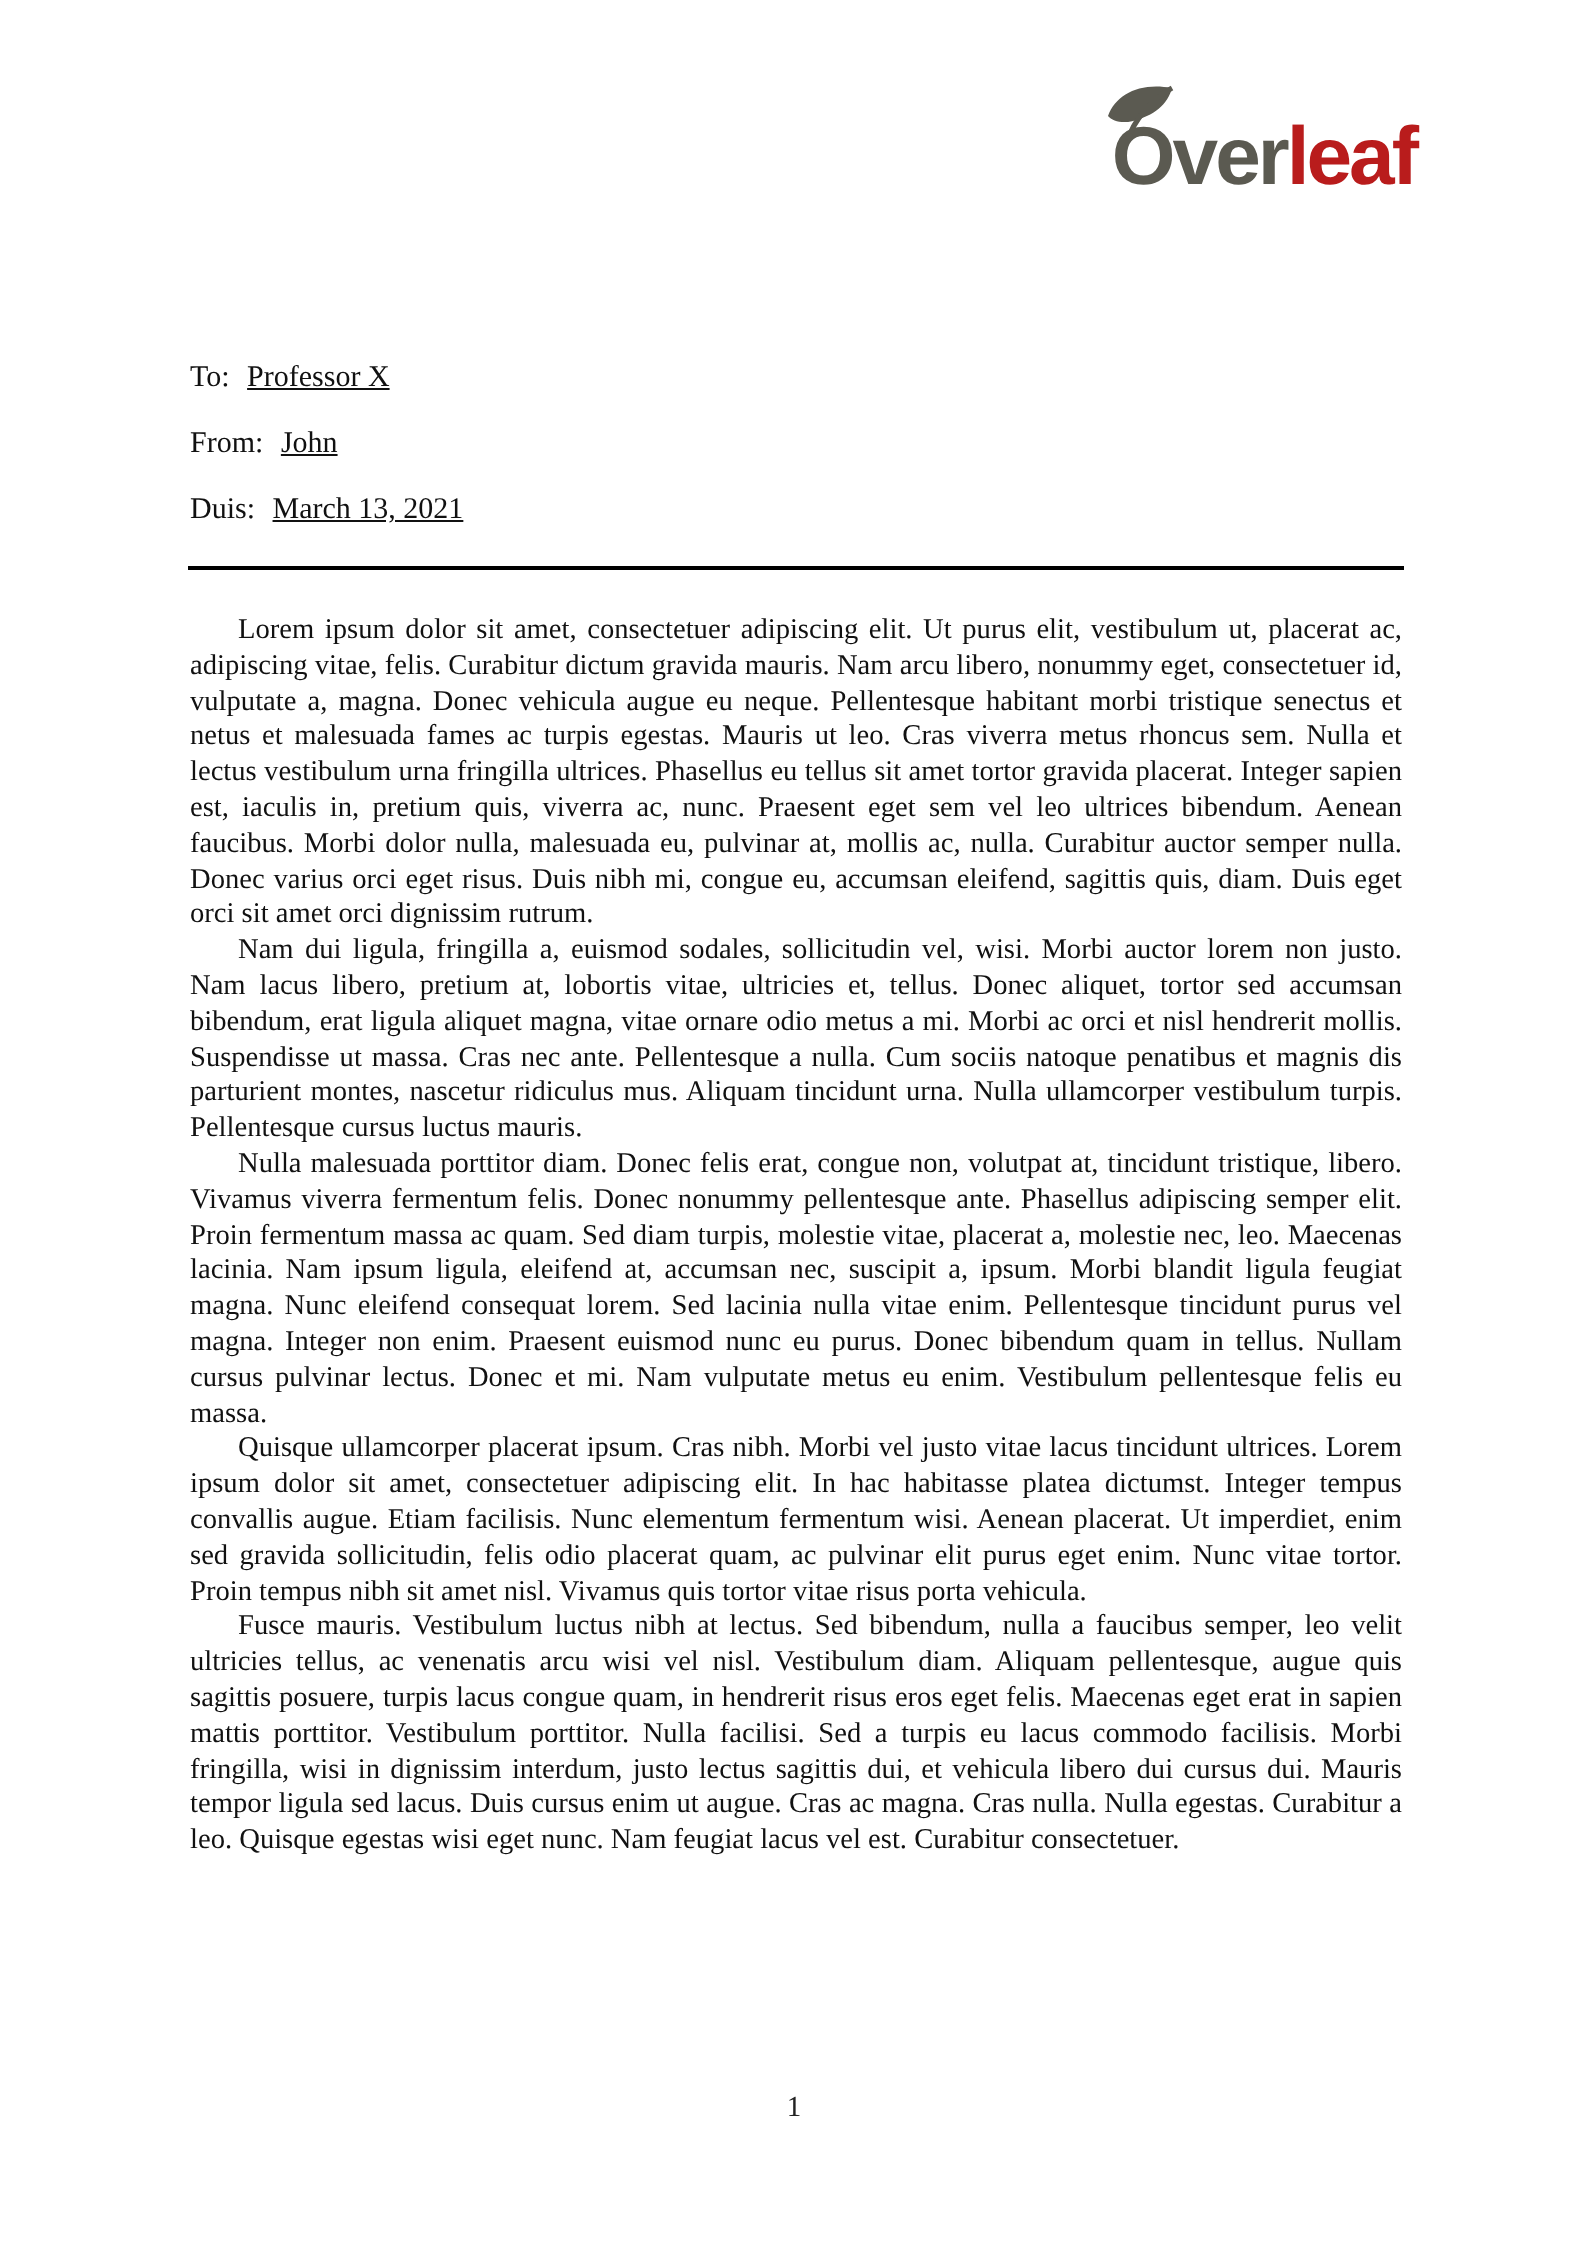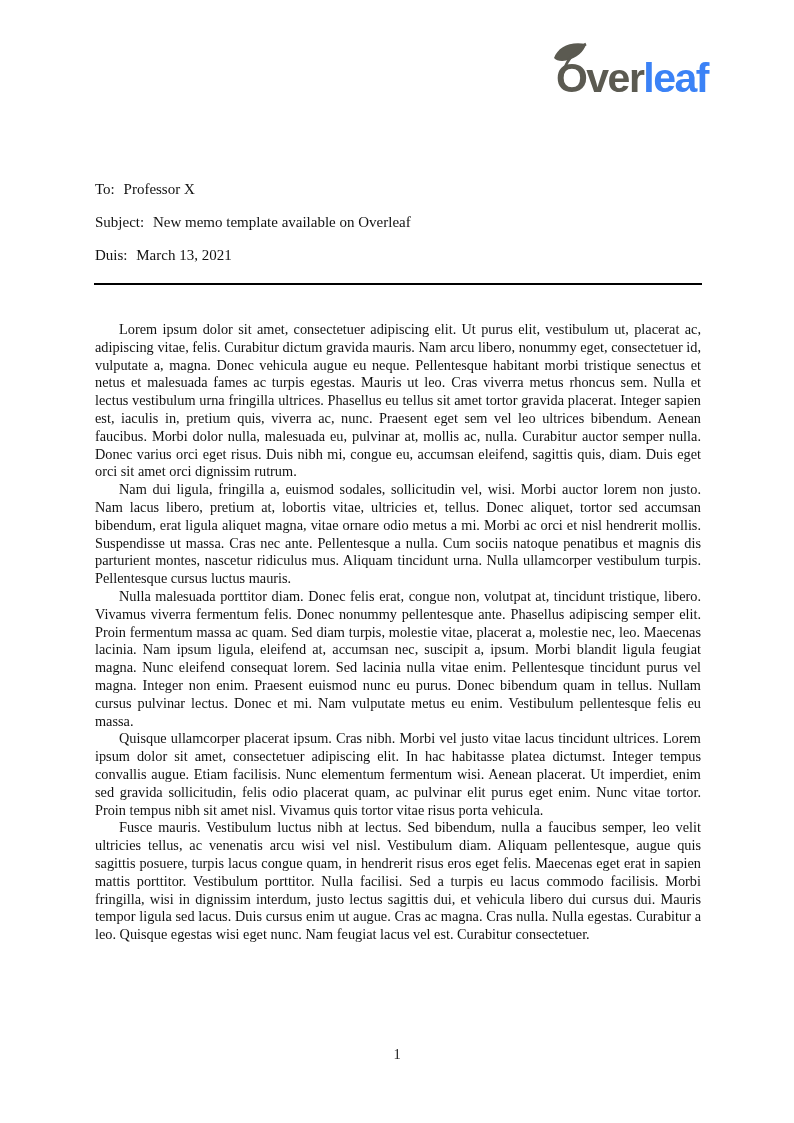--- a/index.html
+++ b/index.html
@@ -18,21 +18,21 @@
     position:absolute;
     top:58px; right:86px;
     font-family:"Liberation Sans", sans-serif;
     font-weight:bold;
     font-size:41px;
     letter-spacing:-1.5px;
     line-height:1;
     white-space:nowrap;
   }
   .logo .gray  { color:#5b5a51; }
-  .logo .green { color:#3b82f6; }
+  .logo .green { color:#b91c1c; }
   .logo .o-wrap { position:relative; display:inline-block; }
   .logo .leafmark {
     position:absolute;
     top:-16px; left:-5px;
     width:38px; height:28px;
     pointer-events:none;
   }
 
   
   .content {
@@ -40,31 +40,31 @@
     left:95px; top:179px;
     width:606px;
   }
 
   .memo-header .field {
     font-size:15px;
     line-height:20px;
     margin-bottom:13px;
   }
   .memo-header .label { font-weight:normal; }
-  .memo-header .value { margin-left:5px; }
+  .memo-header .value { margin-left:5px;text-decoration:underline; }
 
   hr.rule {
     border:none;
     border-top:2px solid #000000;
     width:608px;
     margin:18px 0 0 -1px;
   }
 
   .body-text {
-    margin-top:36px;
+    margin-top:22px;
     font-size:14.3px;
     line-height:17.8px;
     text-align:justify;
   }
   .body-text p {
     margin:0;
     text-indent:24px;
     hyphens:auto;
     -webkit-hyphens:auto;
   }
@@ -92,22 +92,22 @@
   </div>
 
   <div class="content">
 
     <div class="memo-header">
       <div class="field">
         <span class="label">To:</span>
         <span class="value">Professor X</span>
       </div>
       <div class="field">
-        <span class="label">Subject:</span>
-        <span class="value">New memo template available on Overleaf</span>
+        <span class="label">From:</span>
+        <span class="value">John</span>
       </div>
       <div class="field">
         <span class="label">Duis:</span>
         <span class="value">March 13, 2021</span>
       </div>
     </div>
 
     <hr class="rule">
 
     <div class="body-text">

